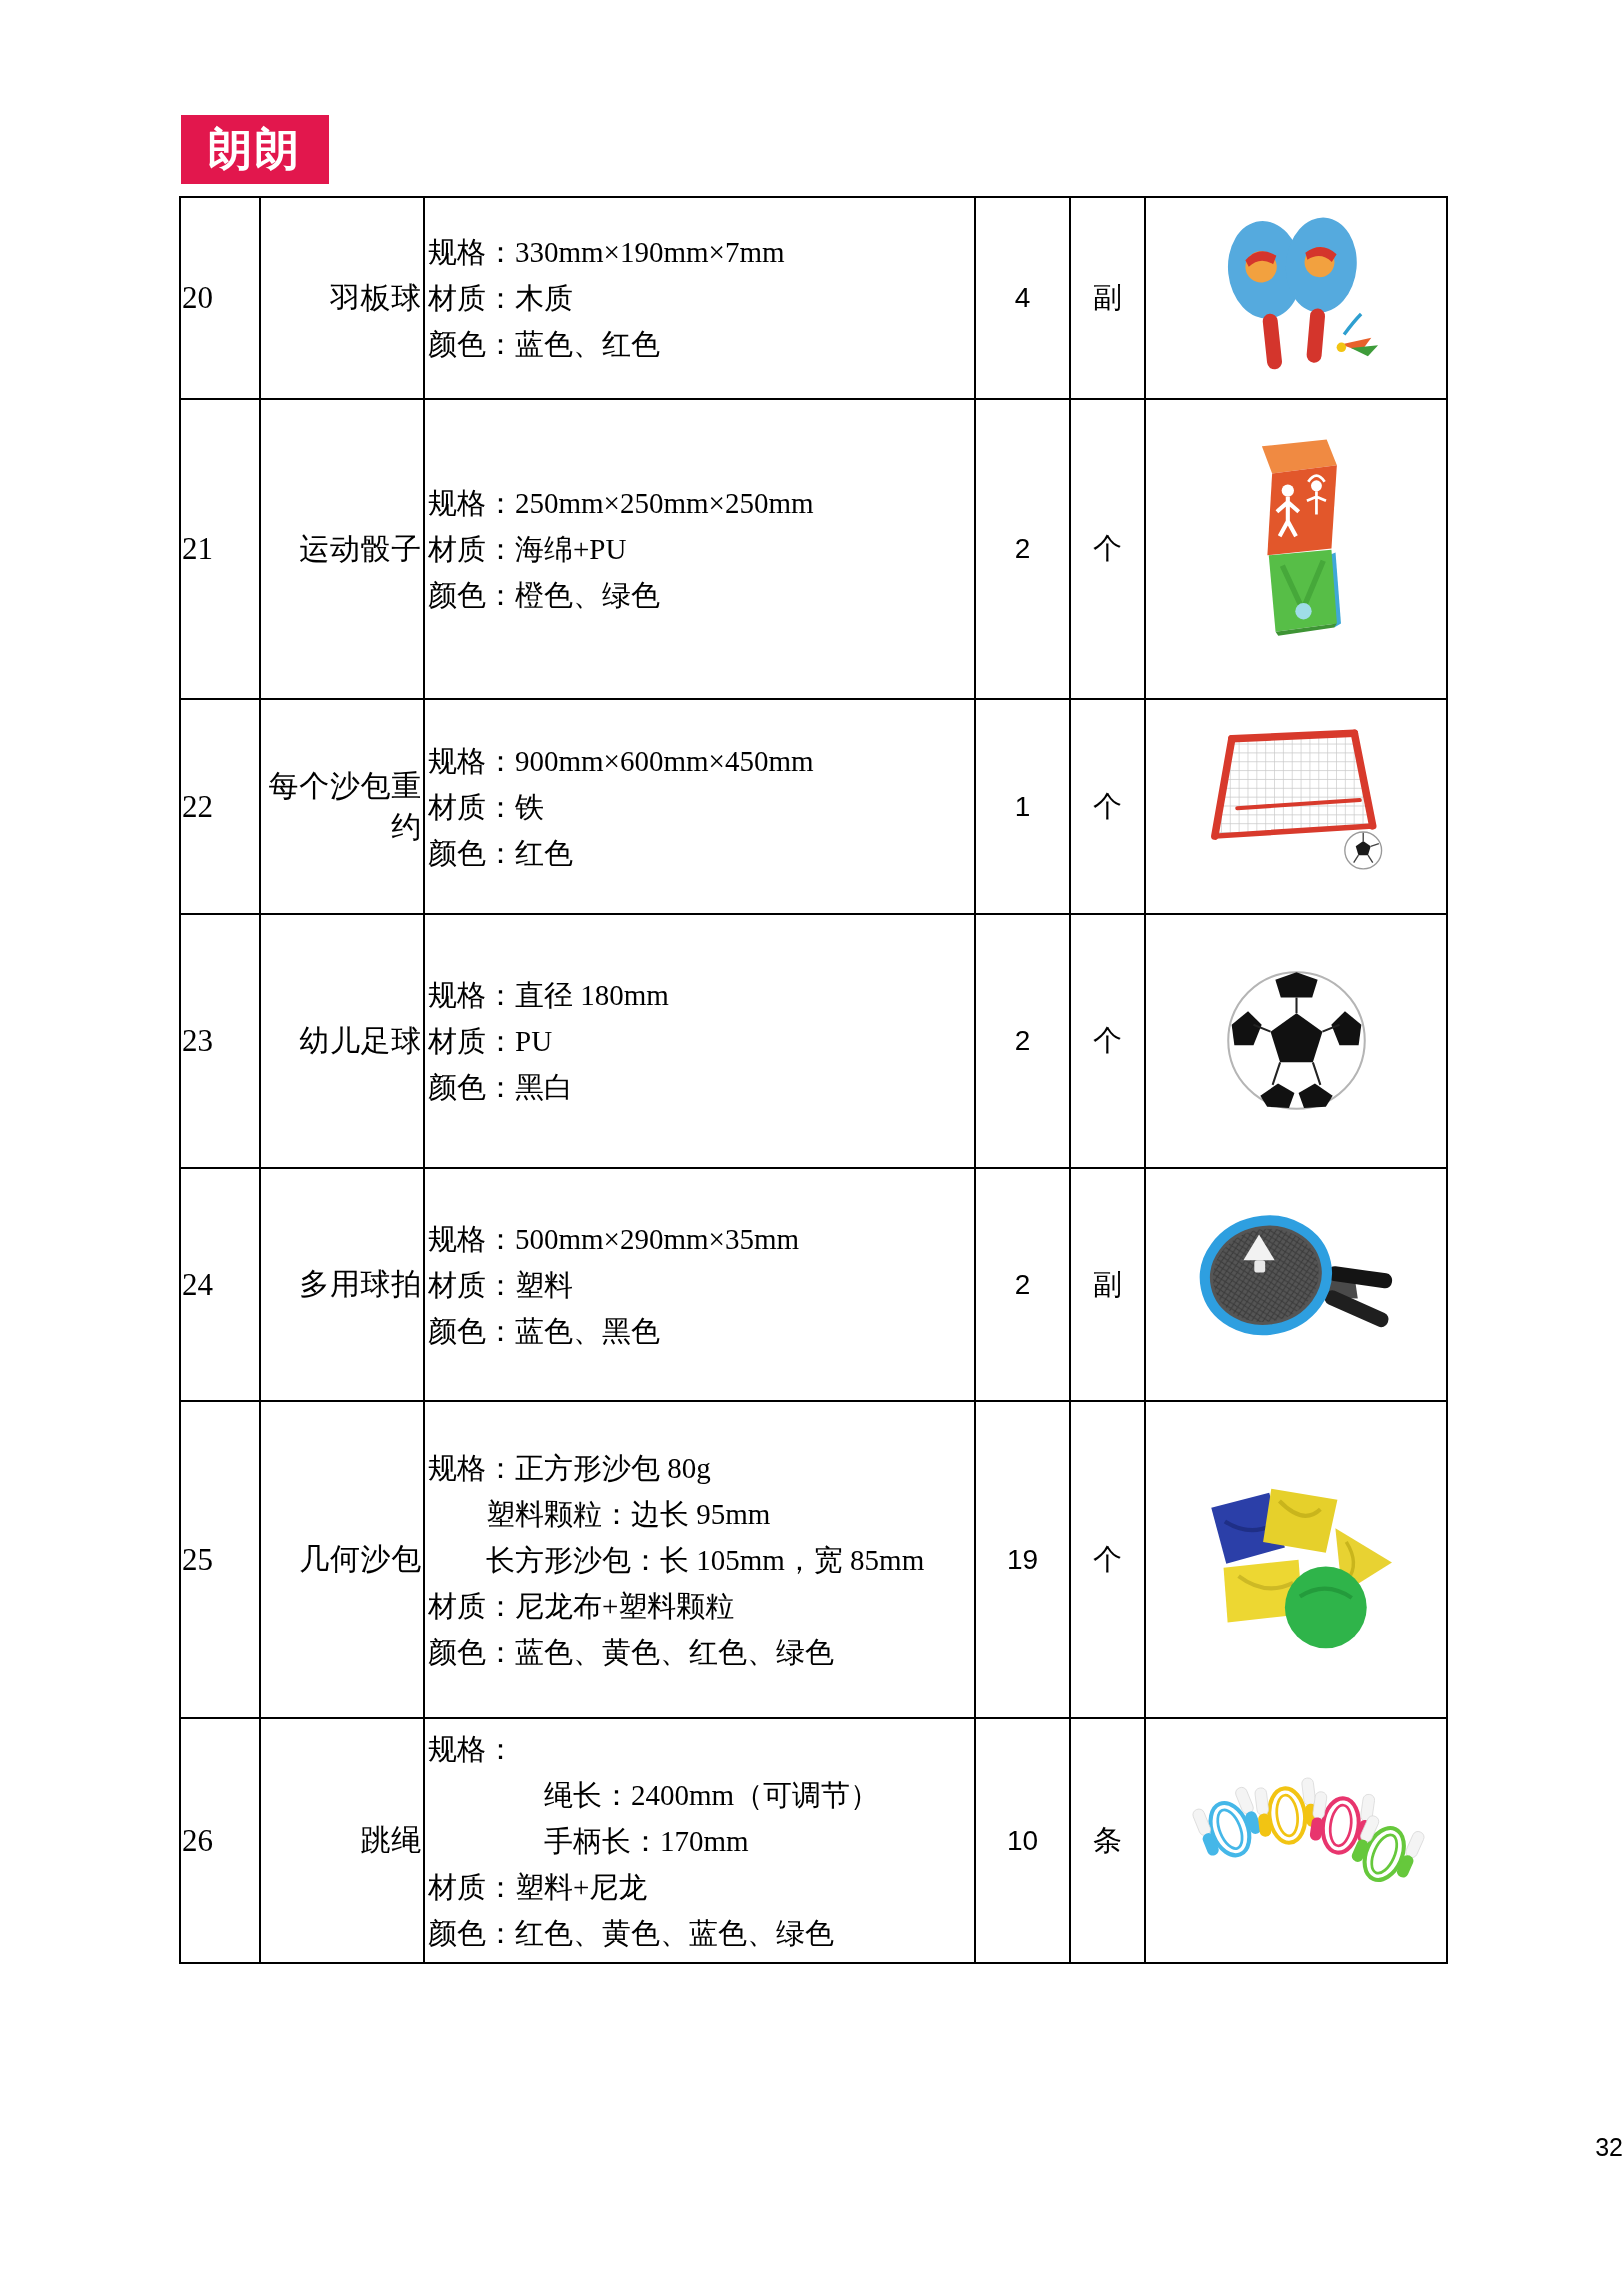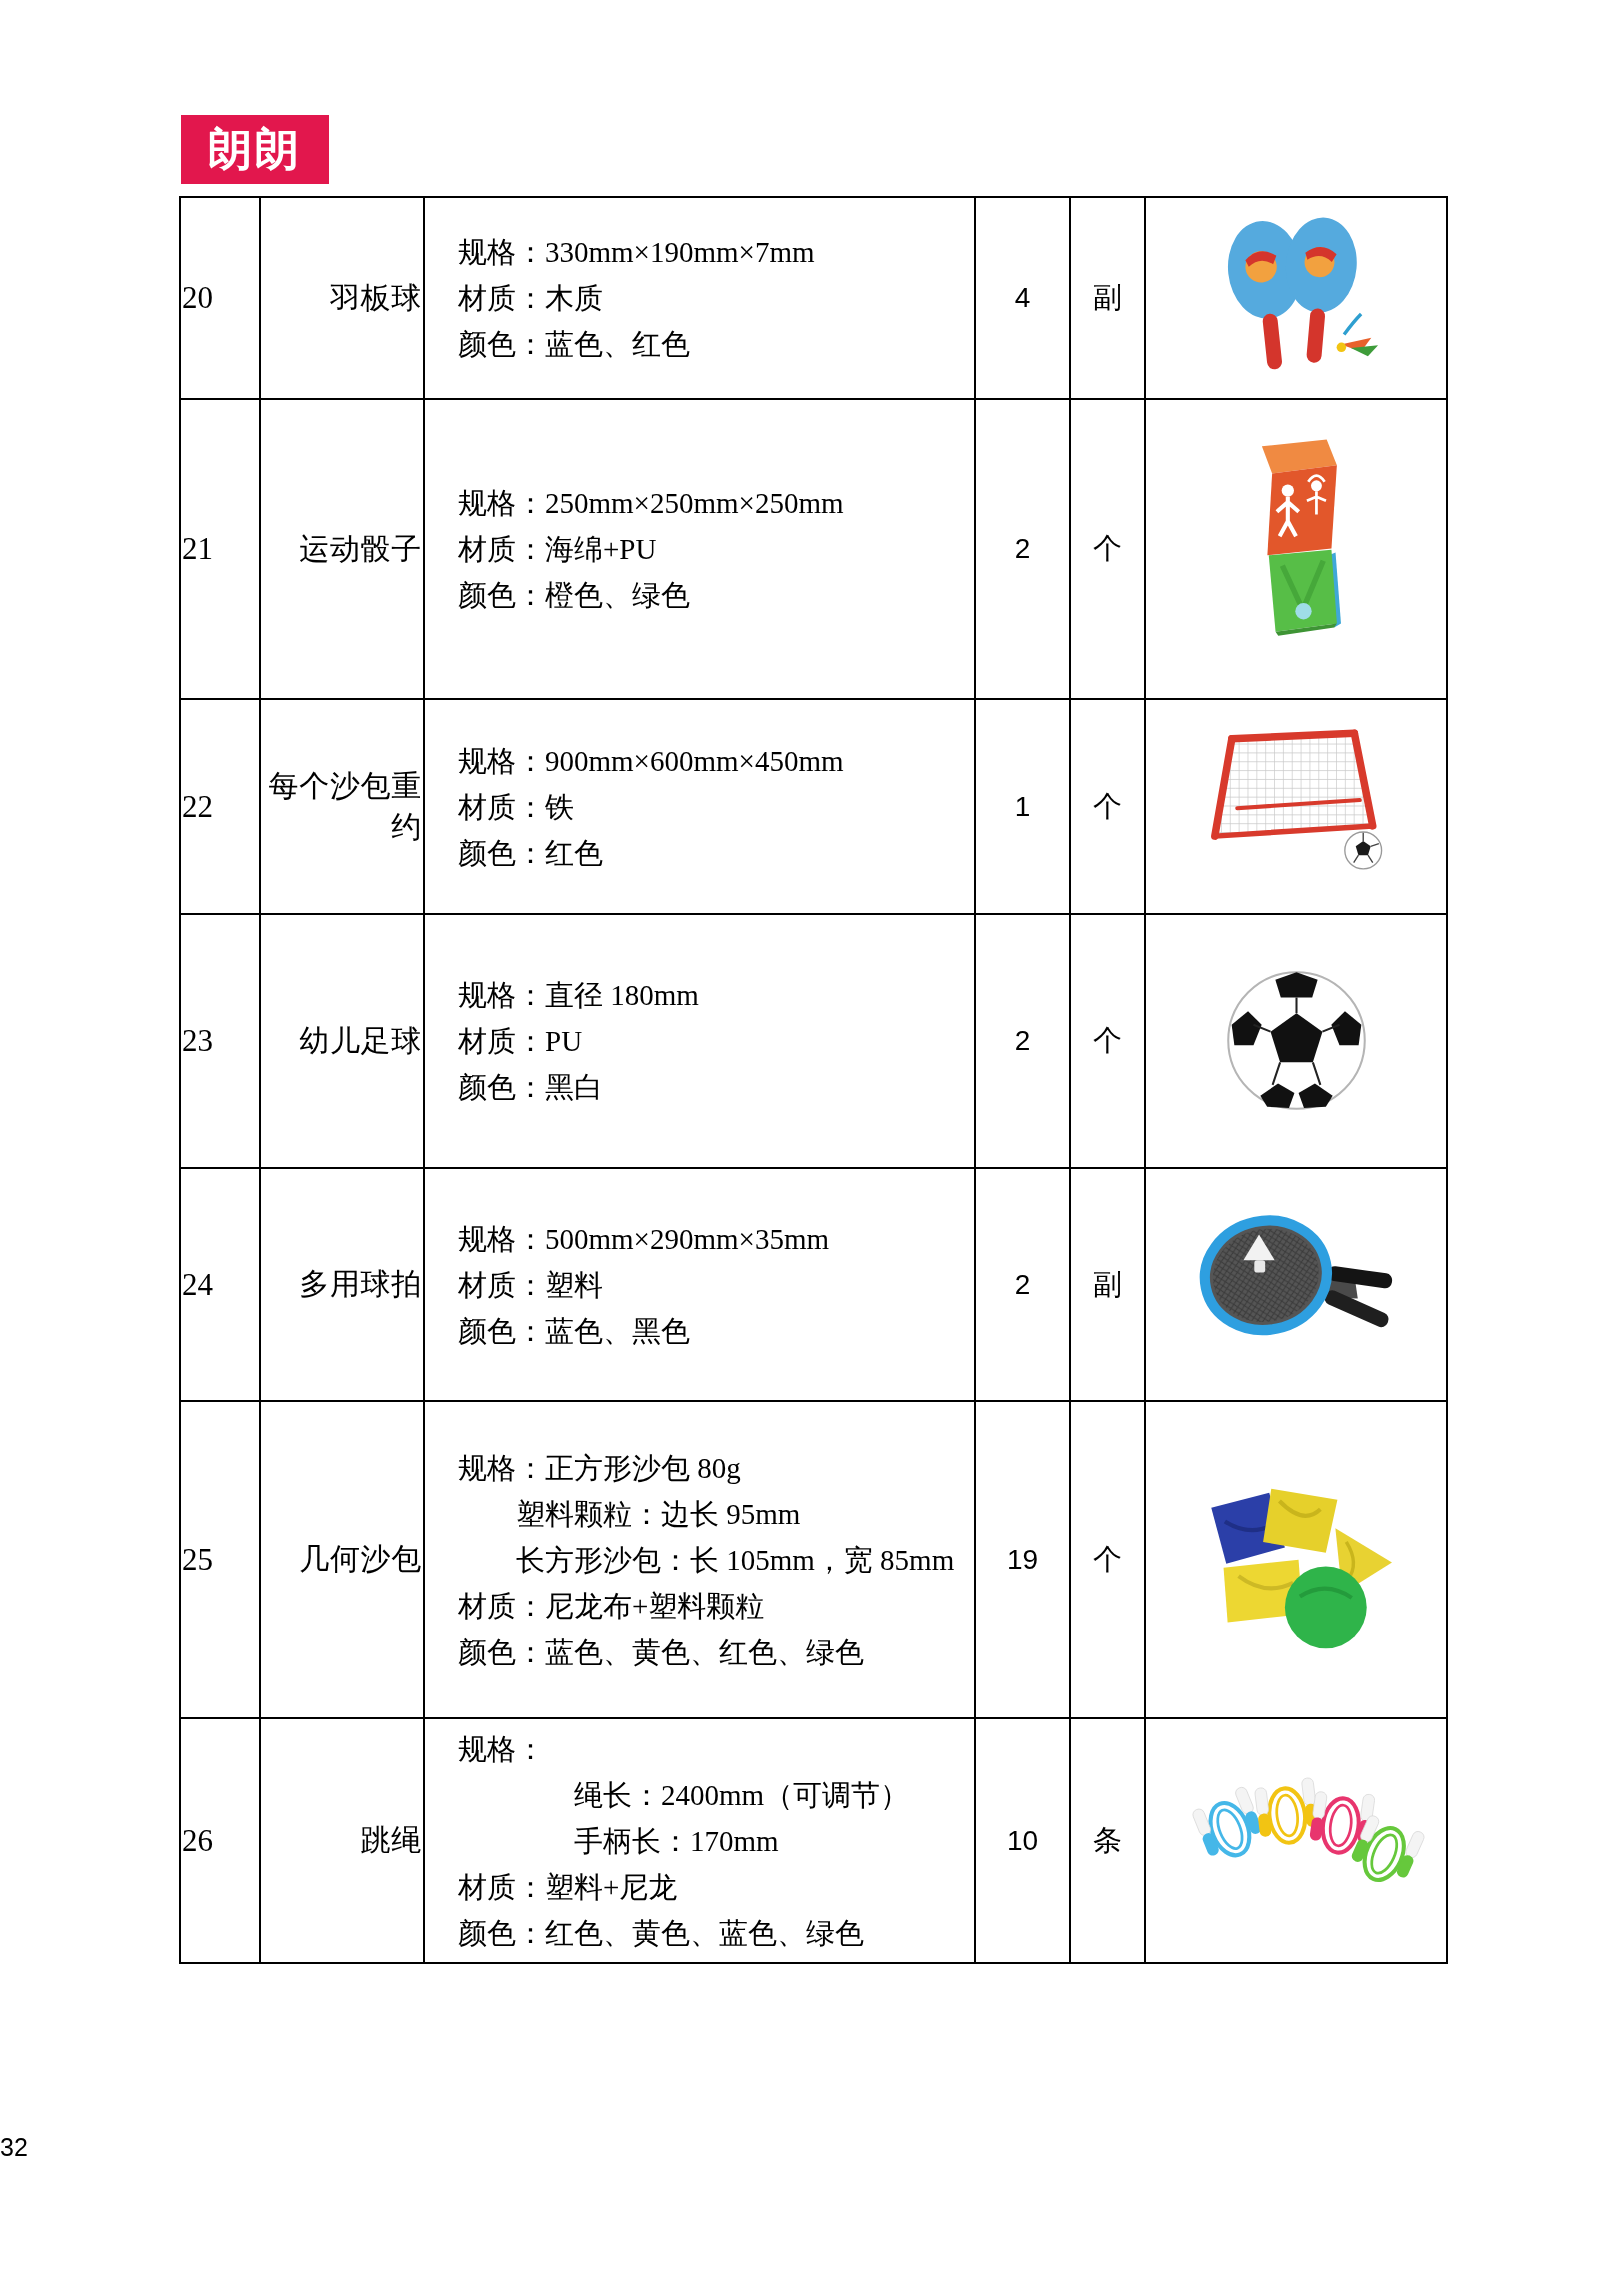--- a/index.html
+++ b/index.html
@@ -25,35 +25,35 @@
     border:2.7px solid #000;
     vertical-align:middle;
     overflow:hidden;
   }
   td.c-no{
     text-align:left;font-size:31px;font-family:"Liberation Serif","DejaVu Serif",serif;margin-top:8px;
   }
   td.c-name{
     text-align:right;font-size:30px;letter-spacing:0.7px;
   }
-  td.c-spec{padding-left:33px;padding-right:6.8px;}
+  td.c-spec{padding-left:3px;padding-right:6.8px;}
   .spec-line{
     font-size:29px;line-height:46px;white-space:pre-wrap;
   }
   td.c-qty{
     text-align:center;font-size:28px;
     font-family:"Liberation Sans","DejaVu Sans",sans-serif;
   }
   td.c-unit{text-align:center;font-size:29px;}
   td.c-img{text-align:center;}
   td.c-img .ph{display:inline-block;}
   
   .pagenum{
     position:absolute;left:0;top:2133px;width:100%;
-    text-align:left;font-size:25px;
+    text-align:right;font-size:25px;
     font-family:"Liberation Sans","DejaVu Sans",sans-serif;
   }
 </style>
 </head>
 <body>
 
 <div class="logo" style="background:#E2174D;">朗朗</div>
 
 <table class="items">
   <colgroup>

